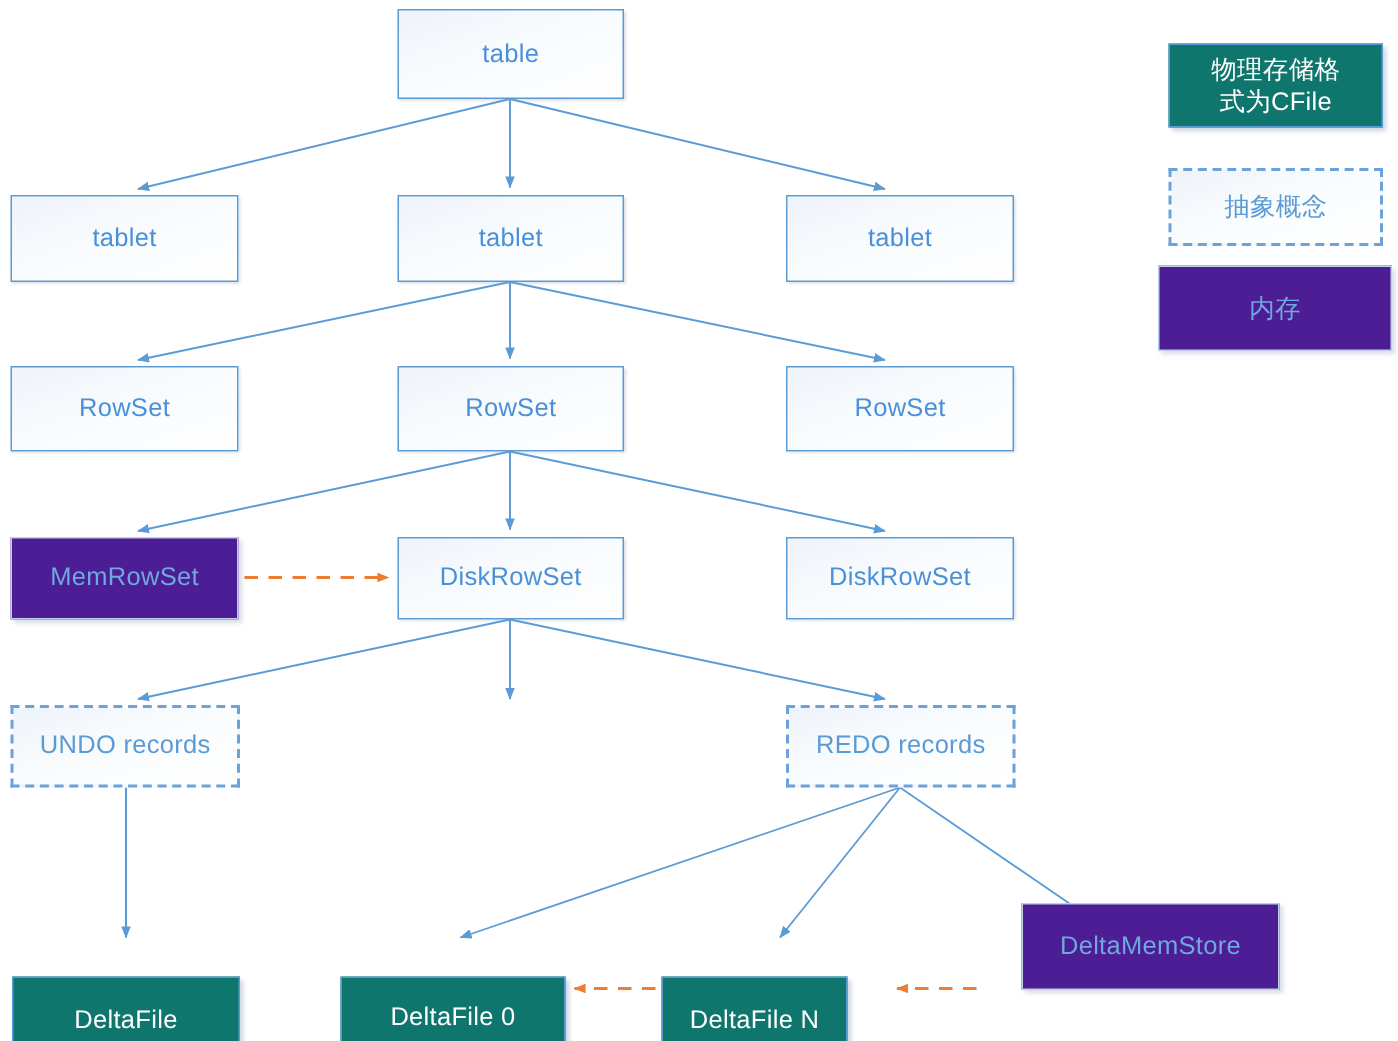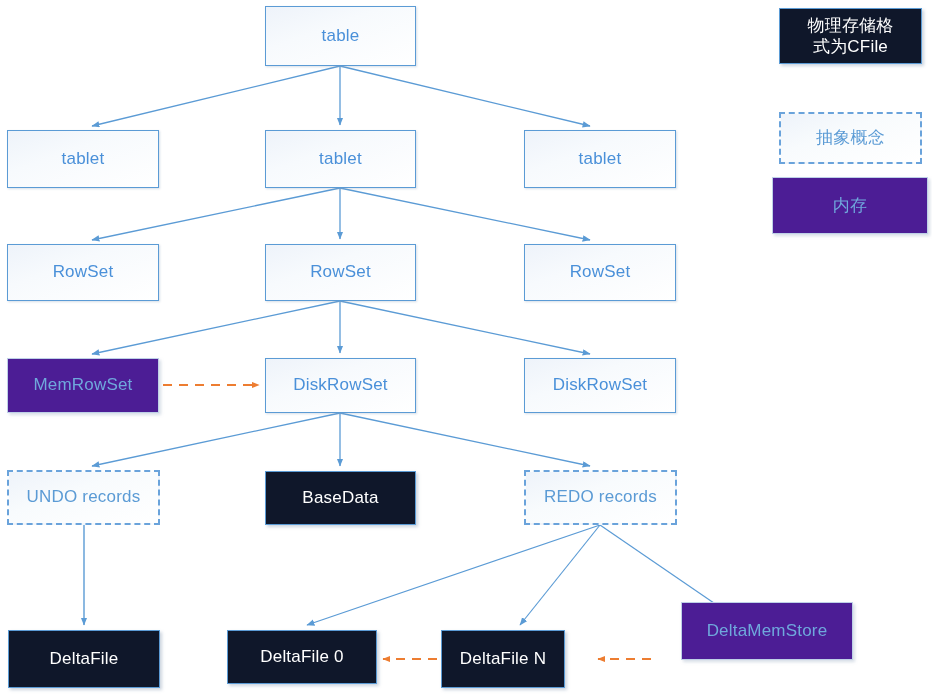--- a/index.html
+++ b/index.html
@@ -42,24 +42,25 @@
     box-shadow: 1px 1px 2px rgba(140,160,185,.35);
   }
   
   .st-abstract {
     background: linear-gradient(160deg, #eef3fa 0%, #f8fbfd 40%, #ffffff 100%);
     border: 2px dashed #6aa3db;
     color: #5b9bd5;
   }
   
   .st-cfile {
-    background: #0f172a;
+    background: #0f766e;
     border: 1px solid #5b9bd5;
     color: #ffffff;
     box-shadow: 2px 2px 3px rgba(130,150,175,.40);
+    margin-top: 21px;
   }
   
   .st-memory {
     background: #4c1d95;
     border: 1px solid #bed0e7;
     color: #6fa8dc;
     box-shadow: 2px 2px 3px rgba(140,160,185,.35);
   }
   .legend-label { font-size: 17px; }
   .legend-box { position: absolute; box-sizing: border-box; display:flex; align-items:center; justify-content:center; text-align:center; line-height:1.25; }
@@ -161,21 +162,20 @@
 
   <div class="node st-plain" style="left:7px;top:244px;width:152px;height:57px;">RowSet</div>
   <div class="node st-plain" style="left:265px;top:244px;width:151px;height:57px;">RowSet</div>
   <div class="node st-plain" style="left:524px;top:244px;width:152px;height:57px;">RowSet</div>
 
   <div class="node st-memory" style="left:7px;top:358px;width:152px;height:55px;">MemRowSet</div>
   <div class="node st-plain" style="left:265px;top:358px;width:151px;height:55px;">DiskRowSet</div>
   <div class="node st-plain" style="left:524px;top:358px;width:152px;height:55px;">DiskRowSet</div>
 
   <div class="node st-abstract" style="left:7px;top:470px;width:153px;height:55px;">UNDO records</div>
-  <div class="node st-cfile" style="left:265px;top:471px;width:151px;height:54px;">BaseData</div>
   <div class="node st-abstract" style="left:524px;top:470px;width:153px;height:55px;">REDO records</div>
 
   <div class="node st-cfile" style="left:8px;top:630px;width:152px;height:58px;">DeltaFile</div>
   <div class="node st-cfile" style="left:227px;top:630px;width:150px;height:54px;">DeltaFile 0</div>
   <div class="node st-cfile" style="left:441px;top:630px;width:124px;height:58px;">DeltaFile N</div>
   <div class="node st-memory" style="left:655px;top:602px;width:172px;height:58px;margin-left:26px;">DeltaMemStore</div>
 
   <div class="node legend-box st-cfile legend-label" style="left:779px;top:8px;width:143px;height:56px;white-space:pre-line;">物理存储格
 式为CFile</div>
   <div class="node legend-box st-abstract legend-label" style="left:779px;top:112px;width:143px;height:52px;">抽象概念</div>

